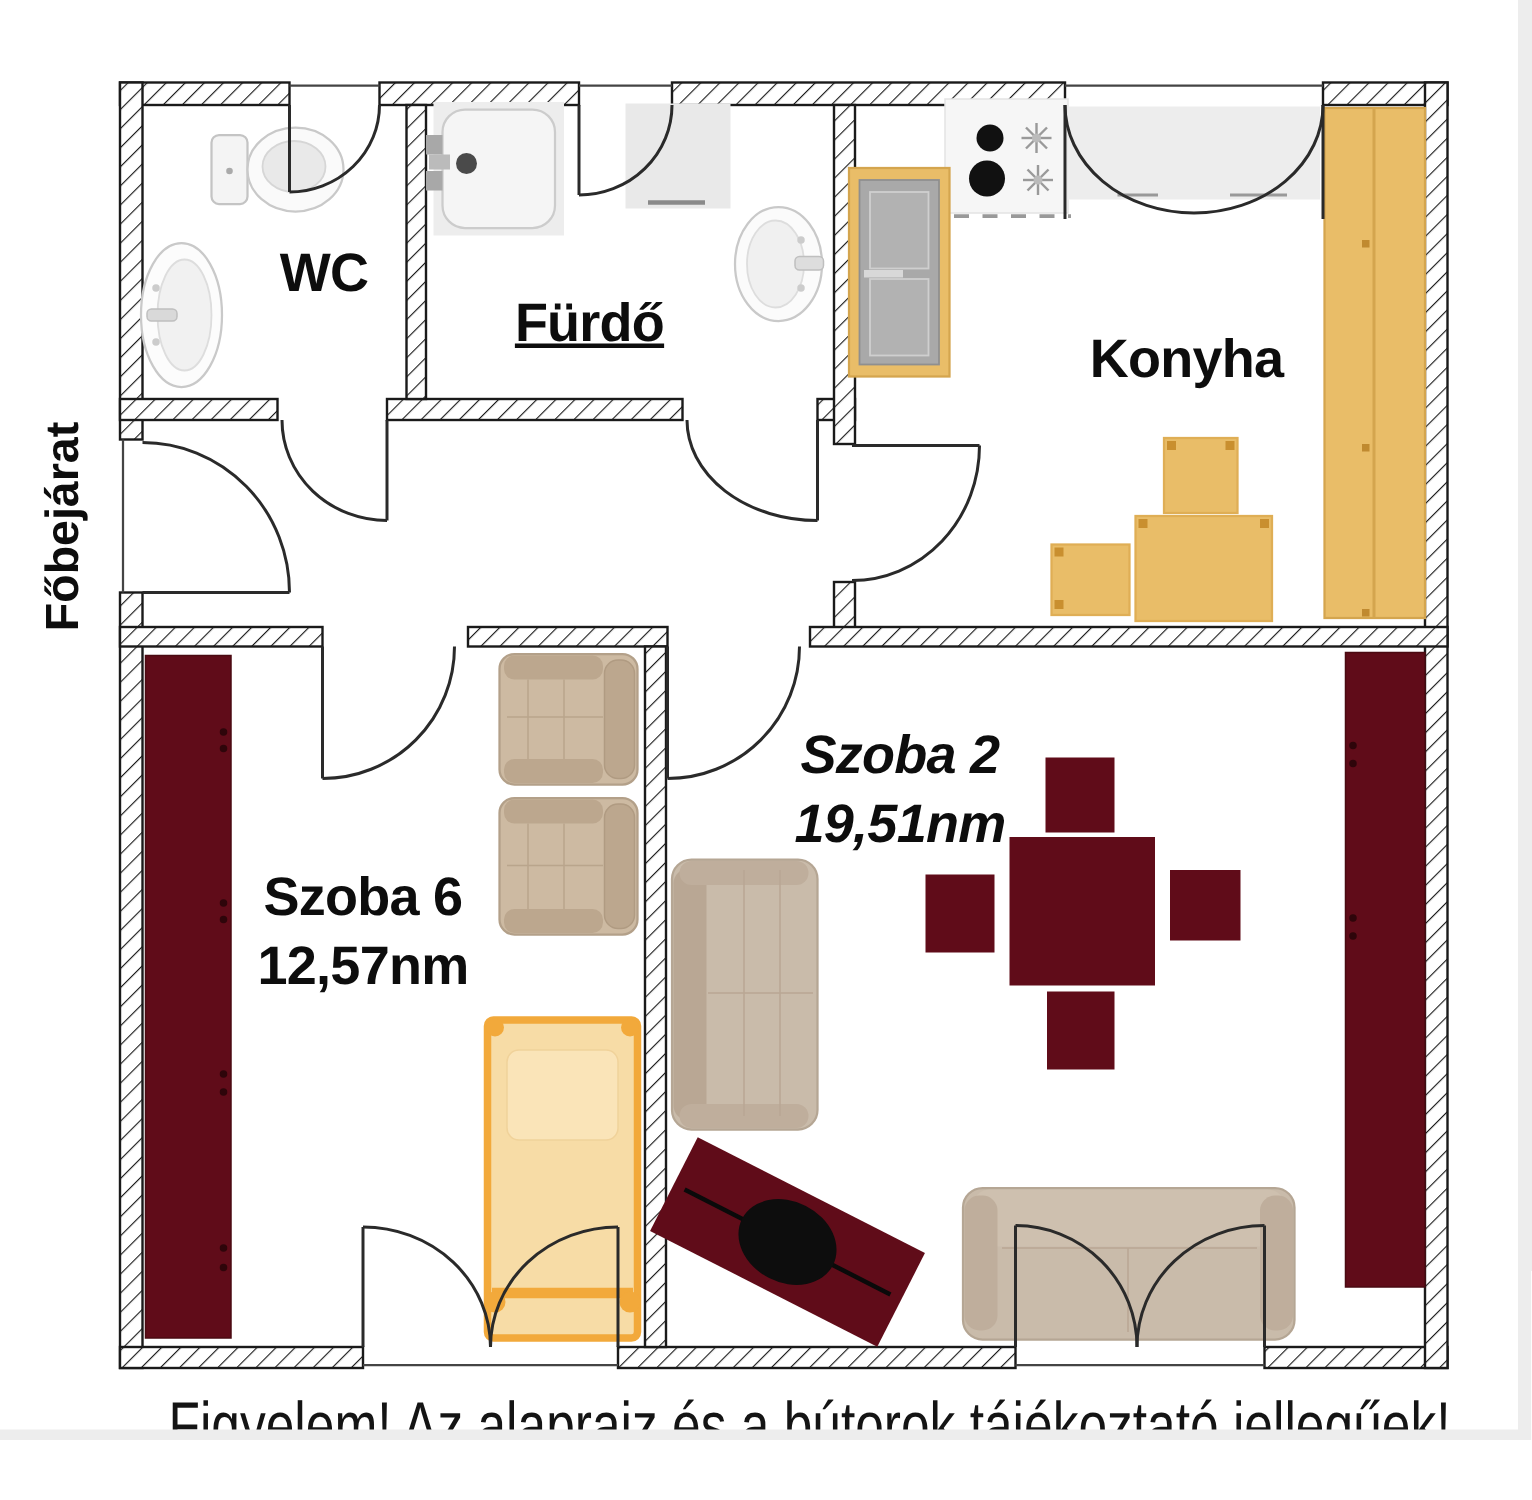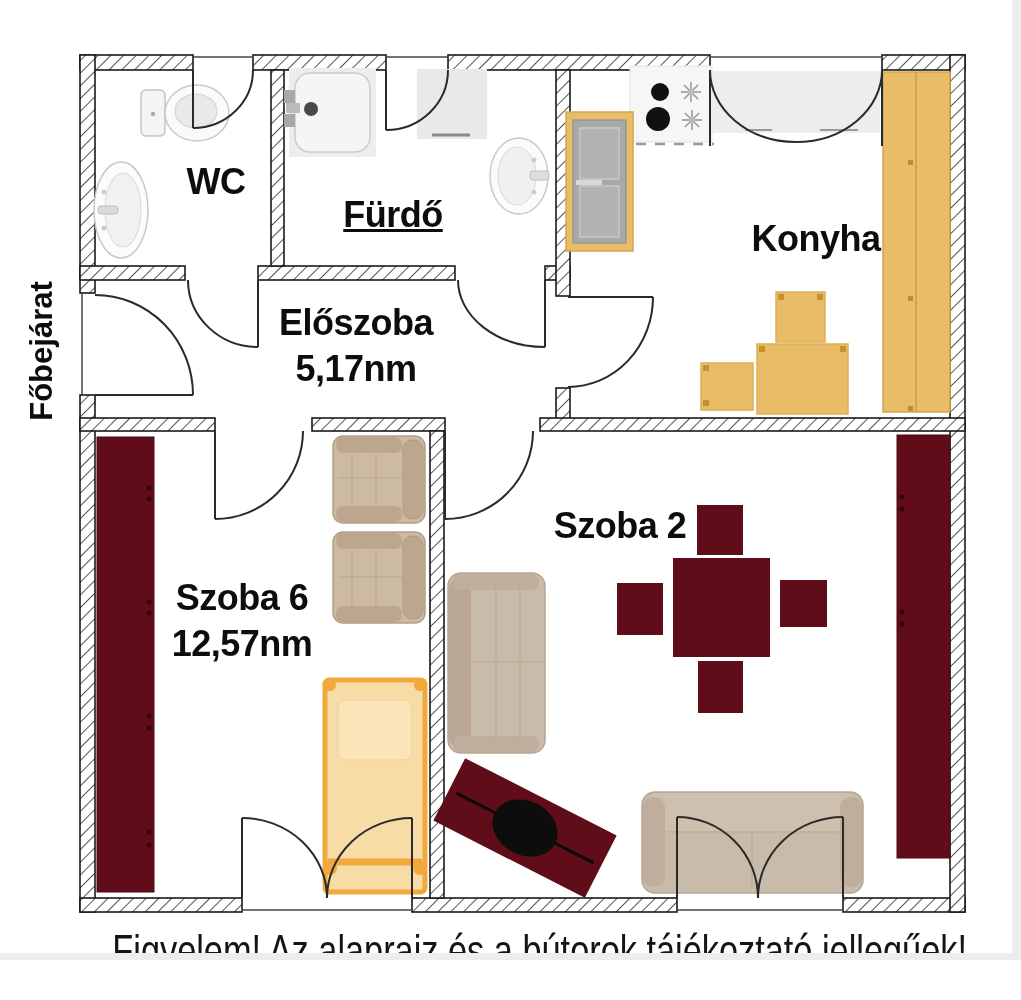--- a/index.html
+++ b/index.html
@@ -301,33 +301,30 @@
       </g>
     </g>
   </svg>
 
   <div class="room-label" style="left:216px;top:182px;">
     <span>WC</span>
   </div>
   <div class="room-label" style="left:393px;top:215px;text-decoration:underline;">
     <span>Fürdő</span>
   </div>
-  <div class="room-label" style="left:816px;top:239px;">
+  <div class="room-label" style="left:791px;top:239px;">
     <span>Konyha</span>
-  </div>
-  <div class="room-label" style="left:356px;top:346px;">
-    <span>Előszoba</span>
-    <span>5,17nm</span>
   </div>
   <div class="room-label" style="left:242px;top:621px;">
     <span>Szoba 6</span>
     <span>12,57nm</span>
   </div>
-  <div class="room-label" style="left:620px;top:526px;">
+  <div class="room-label" style="left:600px;top:526px;font-style:italic;">
     <span>Szoba 2</span>
+    <span>19,51nm</span>
   </div>
 
   <div class="side-label">Főbejárat</div>
   <div class="caption">Figyelem! Az alaprajz és a bútorok tájékoztató jellegűek!</div>
 
   <div class="edge-strip-right"></div>
   <div class="edge-strip-bottom"></div>
 </div>
 
 </body></html>

